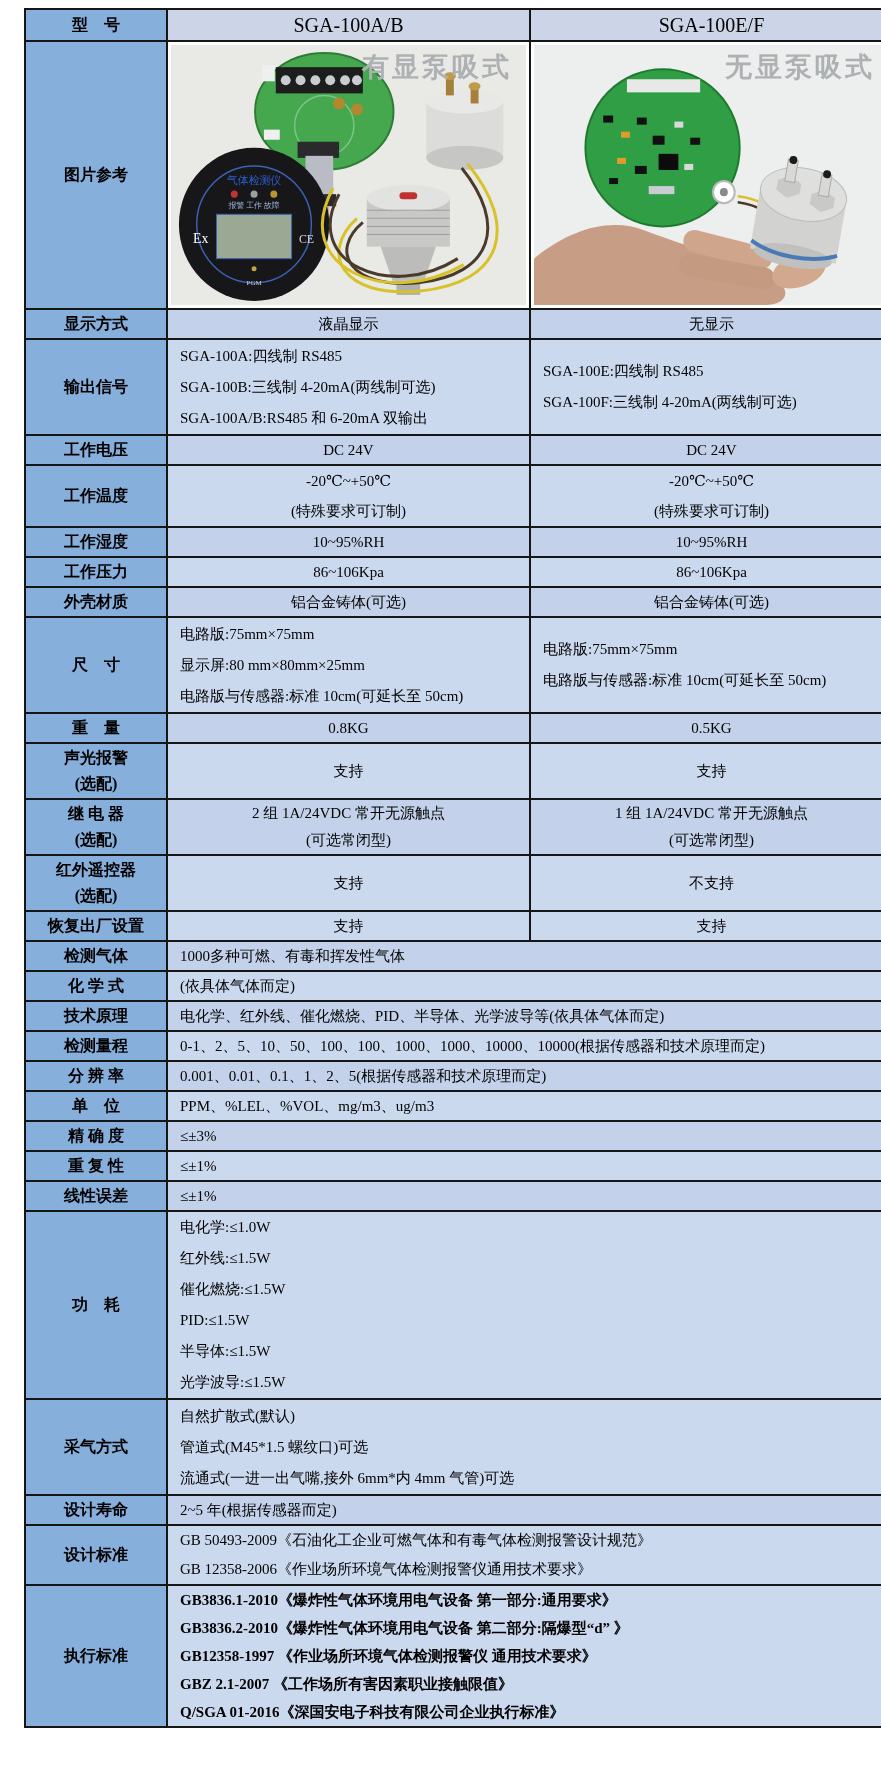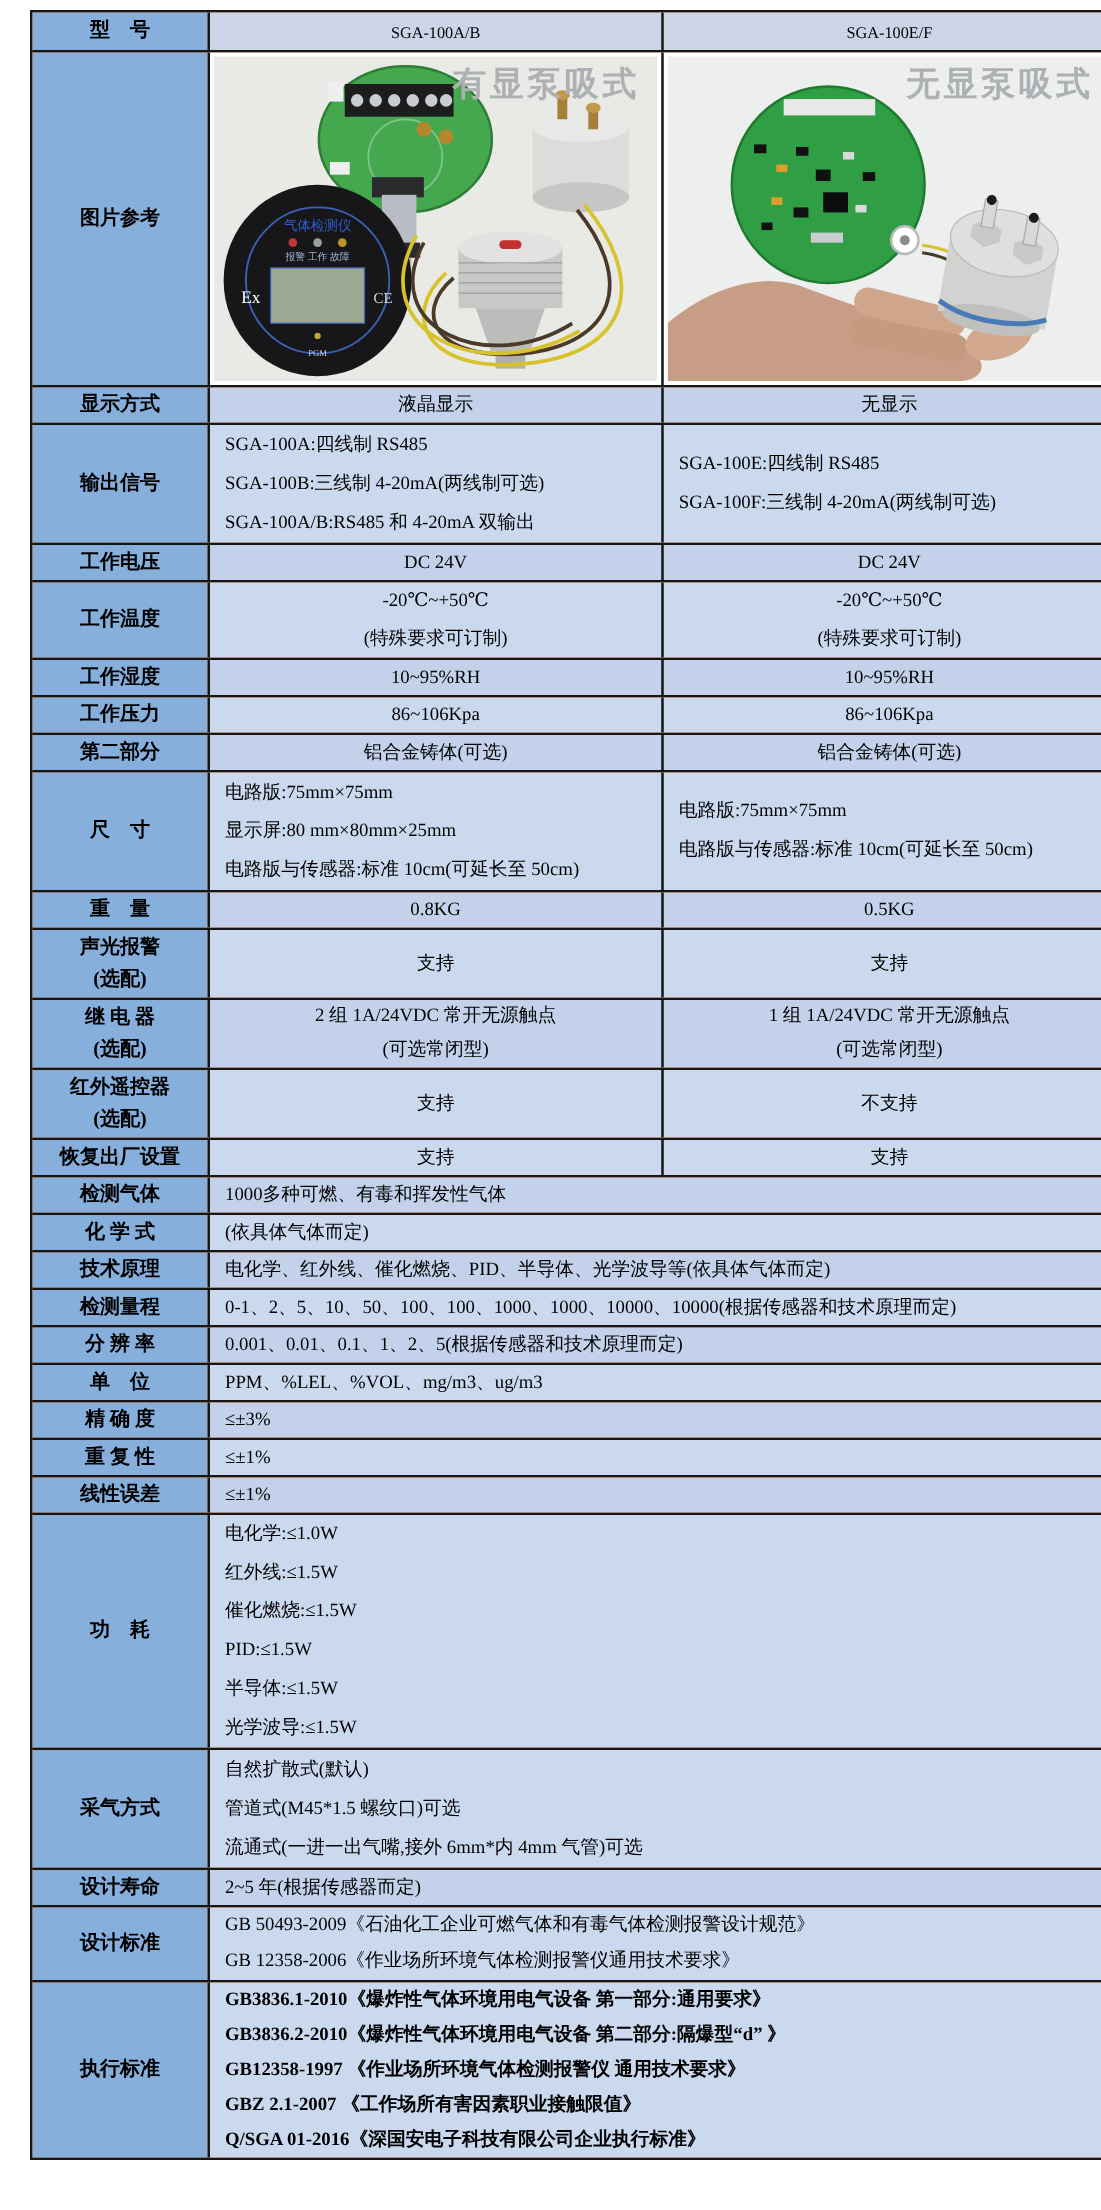--- a/index.html
+++ b/index.html
@@ -10,21 +10,21 @@
   .row:first-child{border-top:none;}
   .lbl{flex:0 0 140px;background:#87afdc;display:flex;flex-direction:column;justify-content:center;align-items:center;text-align:center;font-weight:bold;font-size:16px;line-height:26px;}
   .cell{flex:1 1 0;min-width:0;border-left:2px solid #161616;display:flex;flex-direction:column;justify-content:center;box-sizing:border-box;font-size:15px;}
   .cell>div{line-height:29px;white-space:nowrap;}
   .c{align-items:center;text-align:center;}
   .l{align-items:flex-start;text-align:left;padding-left:12px;padding-right:4px;}
   .bgH{background:#ccd5e8;}
   .bgD{background:#c3d2ea;}
   .bgL{background:#cbd9ef;}
   .bgW{background:#ffffff;padding:3px;}
-  .hdr .cell{font-size:13px;}
+  .hdr .cell{font-size:20px;}
   .lh27>div{line-height:27px;}
   .lh28>div{line-height:28px;font-weight:bold;}
   .lh30>div{line-height:30px;}
   .lh31>div{line-height:31px;}
   .photo{position:relative;flex:1 1 auto;width:100%;height:100%;overflow:hidden;}
   .photo svg{display:block;width:100%;height:100%;}
   .wm{position:absolute;top:8px;right:14px;font-size:27px;font-weight:bold;color:#aeb1b4;letter-spacing:3px;white-space:nowrap;text-align:right;}
 </style>
 </head>
 <body>
@@ -193,21 +193,21 @@
         </div>
   </div>
 
   <div class="row" style="height:94px">
     <div class="lbl">
           <div>输出信号</div>
         </div>
     <div class="cell l bgL lh31">
       <div>SGA-100A:四线制 RS485</div>
       <div>SGA-100B:三线制 4-20mA(两线制可选)</div>
-      <div>SGA-100A/B:RS485 和 4-20mA 双输出</div>
+      <div>SGA-100A/B:RS485 和 6-20mA 双输出</div>
     </div>
     <div class="cell l bgL lh31">
       <div>SGA-100E:四线制 RS485</div>
       <div>SGA-100F:三线制 4-20mA(两线制可选)</div>
     </div>
   </div>
 
   <div class="row" style="height:28px">
     <div class="lbl">
           <div>工作电压</div>
@@ -253,21 +253,21 @@
     <div class="cell c bgL">
           <div>86~106Kpa</div>
         </div>
     <div class="cell c bgL">
           <div>86~106Kpa</div>
         </div>
   </div>
 
   <div class="row" style="height:28px">
     <div class="lbl">
-          <div>第二部分</div>
+          <div>外壳材质</div>
         </div>
     <div class="cell c bgD">
           <div>铝合金铸体(可选)</div>
         </div>
     <div class="cell c bgD">
           <div>铝合金铸体(可选)</div>
         </div>
   </div>
 
   <div class="row" style="height:94px">

